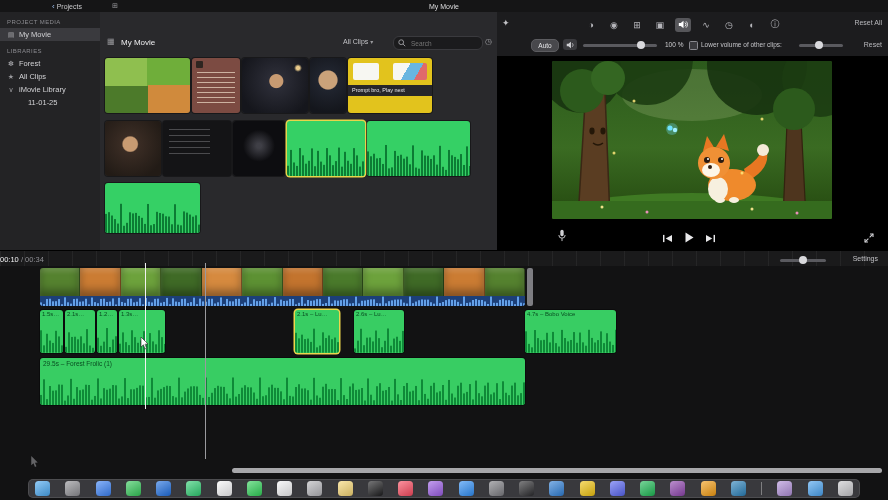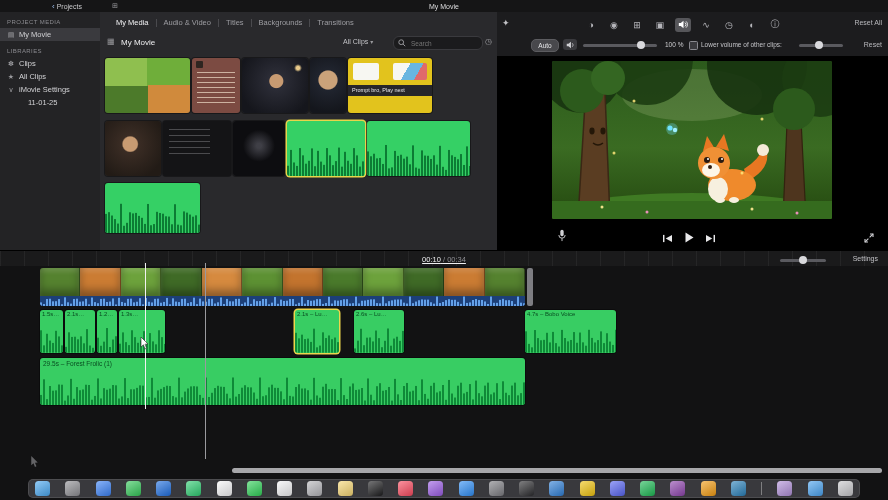--- a/index.html
+++ b/index.html
@@ -72,21 +72,21 @@
   #lower-slider{left:302px;top:3px;width:44px;}
   #reset-btn{position:absolute;right:6px;top:5px;font-size:7px;color:#b8b8bc;}
   #preview-area{position:absolute;left:0;top:44px;width:391px;height:194px;background:#000;}
   #video{position:absolute;left:55px;top:5px;width:280px;height:158px;border-radius:2px;overflow:hidden;background:#173310;}
   #transport{position:absolute;left:0;top:170px;width:391px;height:20px;}
   #mic{position:absolute;left:60px;top:2px;}
   #tcontrols{position:absolute;left:165px;top:3px;display:flex;gap:11px;align-items:center;}
   #expand{position:absolute;right:14px;top:3px;}
   
   #tl-header{left:0;top:250px;width:888px;height:16px;background:#1a1a1b;border-top:1px solid #000;border-bottom:1px solid #0a0a0a;background-image:repeating-linear-gradient(90deg,rgba(255,255,255,.05) 0 1px,transparent 1px 24px);}
-  #tl-time{position:absolute;left:0;right:0;top:4px;text-align:center;font-size:7.5px;color:#f0f0f2;text-decoration:underline;}
+  #tl-time{position:absolute;left:0;right:0;top:4px;text-align:left;font-size:7.5px;color:#f0f0f2;}
   #tl-time .total{color:#8f8f94;}
   #zoom-slider{right:62px;top:3px;width:46px;}
   #settings-lbl{position:absolute;right:10px;top:4px;font-size:7px;color:#c2c2c6;}
   #timeline{left:0;top:266px;width:888px;height:234px;background:#121213;}
   #filmstrip{position:absolute;left:40px;top:2px;width:485px;height:28px;border-radius:3px 3px 0 0;overflow:hidden;display:flex;}
   .film-seg{height:100%;box-shadow:inset 0 -6px 8px rgba(0,0,0,.35), inset 0 4px 4px rgba(255,255,255,.12);border-right:1px solid rgba(0,0,0,.45);}
   #bluebar{position:absolute;left:40px;top:30px;width:485px;height:10px;background:#1c3f78;border-radius:0 0 3px 3px;overflow:hidden;}
   #end-handle{position:absolute;left:527px;top:2px;width:6px;height:38px;background:#7d7d82;border-radius:2px;}
   .a-clip{position:absolute;top:44px;height:43px;background:#38cd63;border-radius:3px;overflow:hidden;box-shadow:0 0 0 1px rgba(0,0,0,.35);}
   .a-clip.sel{box-shadow:0 0 0 1.5px #ecd64d;}
@@ -121,48 +121,37 @@
 
   <div id="sidebar" class="abs">
       <div class="side-sec">PROJECT MEDIA</div>
       <div class="side-item sel">
         <span class="side-ic">▤</span>
         <span>My Movie</span>
       </div>
       <div class="side-sec">LIBRARIES</div>
       <div class="side-item">
         <span class="side-ic">✽</span>
-        <span>Clips</span>
+        <span>Forest</span>
       </div>
       <div class="side-item">
         <span class="side-ic">★</span>
         <span>All Clips</span>
       </div>
       <div class="side-item">
         <span class="side-ic">∨</span>
-        <span>iMovie Settings</span>
+        <span>iMovie Library</span>
       </div>
       <div class="side-item ind">
         <span class="side-ic"></span>
         <span>11-01-25</span>
       </div>
     </div>
 
   <div id="browser" class="abs">
-    <div id="tabs">
-        <div class="tab active">My Media</div>
-        <div class="tab-div"></div>
-        <div class="tab">Audio &amp; Video</div>
-        <div class="tab-div"></div>
-        <div class="tab">Titles</div>
-        <div class="tab-div"></div>
-        <div class="tab">Backgrounds</div>
-        <div class="tab-div"></div>
-        <div class="tab">Transitions</div>
-      </div>
     <div id="bheader">
       <span id="bgrid-icon">▦</span>
       <span id="btitle">My Movie</span>
       <div id="bfilter">
         <span>All Clips</span>
         <span class="caret">▾</span>
       </div>
       <div id="bsearch">
         <svg width="8" height="8" viewBox="0 0 10 10">
             <circle cx="4" cy="4" r="3" fill="none" stroke="#9a9a9e" stroke-width="1.2"></circle>

